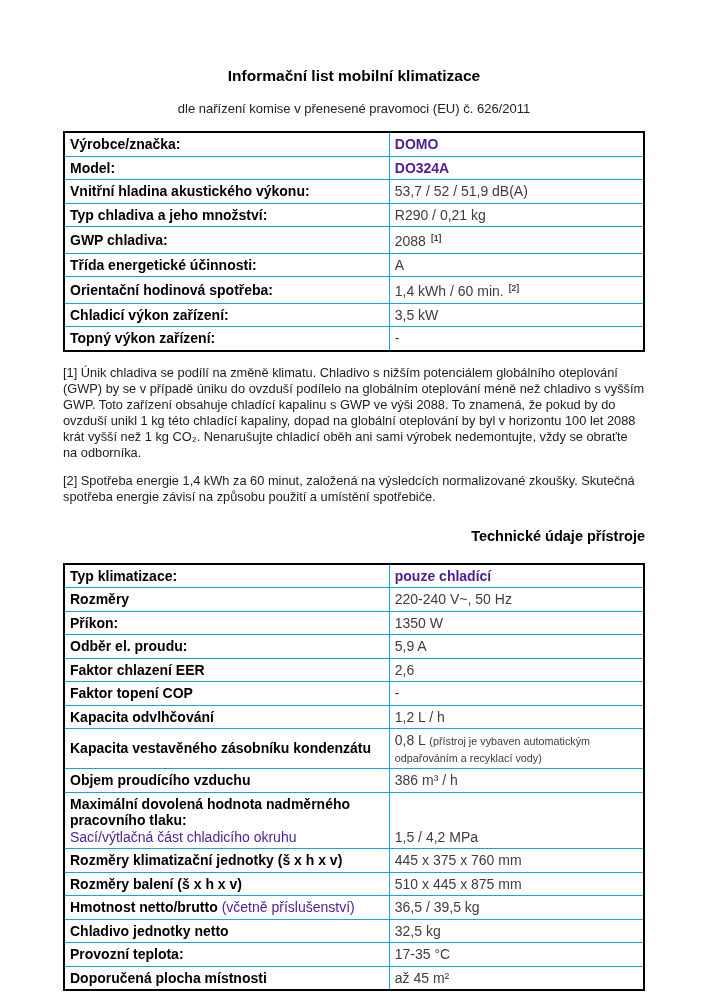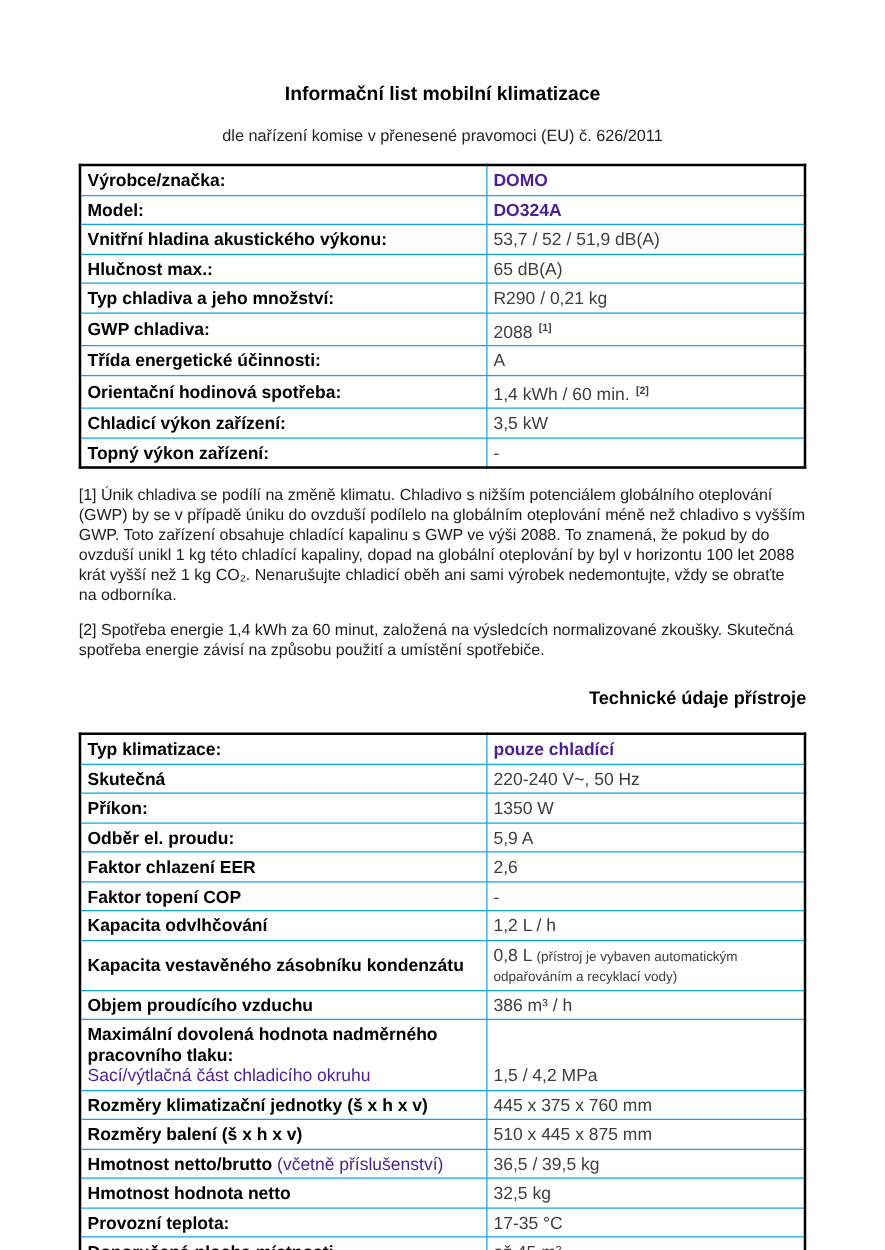--- a/index.html
+++ b/index.html
@@ -109,24 +109,20 @@
       </tr>
       <tr>
         <td class="label">Model:</td>
         <td class="value strong">DO324A</td>
       </tr>
       <tr>
         <td class="label">Vnitřní hladina akustického výkonu:</td>
         <td class="value">53,7 / 52 / 51,9 dB(A)</td>
       </tr>
       <tr>
-        <td class="label">Hlučnost max.:</td>
-        <td class="value">65 dB(A)</td>
-      </tr>
-      <tr>
         <td class="label">Typ chladiva a jeho množství:</td>
         <td class="value">R290 / 0,21 kg</td>
       </tr>
       <tr>
         <td class="label">GWP chladiva:</td>
         <td class="value"><span>2088</span><sup class="fref">[1]</sup></td>
       </tr>
       <tr>
         <td class="label">Třída energetické účinnosti:</td>
         <td class="value">A</td>
@@ -151,21 +147,21 @@
 
   <h2 class="section-title">Technické údaje přístroje</h2>
 
   <table class="data-table">
     <tbody>
       <tr>
         <td class="label">Typ klimatizace:</td>
         <td class="value strong">pouze chladící</td>
       </tr>
       <tr>
-        <td class="label">Skutečná</td>
+        <td class="label">Rozměry</td>
         <td class="value">220-240 V~, 50 Hz</td>
       </tr>
       <tr>
         <td class="label">Příkon:</td>
         <td class="value">1350 W</td>
       </tr>
       <tr>
         <td class="label">Odběr el. proudu:</td>
         <td class="value">5,9 A</td>
       </tr>
@@ -202,21 +198,21 @@
       </tr>
       <tr>
         <td class="label">Rozměry balení (š x h x v)</td>
         <td class="value">510 x 445 x 875 mm</td>
       </tr>
       <tr>
         <td class="label nowrap"><span>Hmotnost netto/brutto</span><span class="label-sub"> (včetně příslušenství)</span></td>
         <td class="value">36,5 / 39,5 kg</td>
       </tr>
       <tr>
-        <td class="label">Hmotnost hodnota netto</td>
+        <td class="label">Chladivo jednotky netto</td>
         <td class="value">32,5 kg</td>
       </tr>
       <tr>
         <td class="label">Provozní teplota:</td>
         <td class="value">17-35 °C</td>
       </tr>
       <tr>
         <td class="label">Doporučená plocha místnosti</td>
         <td class="value">až 45 m²</td>
       </tr>

